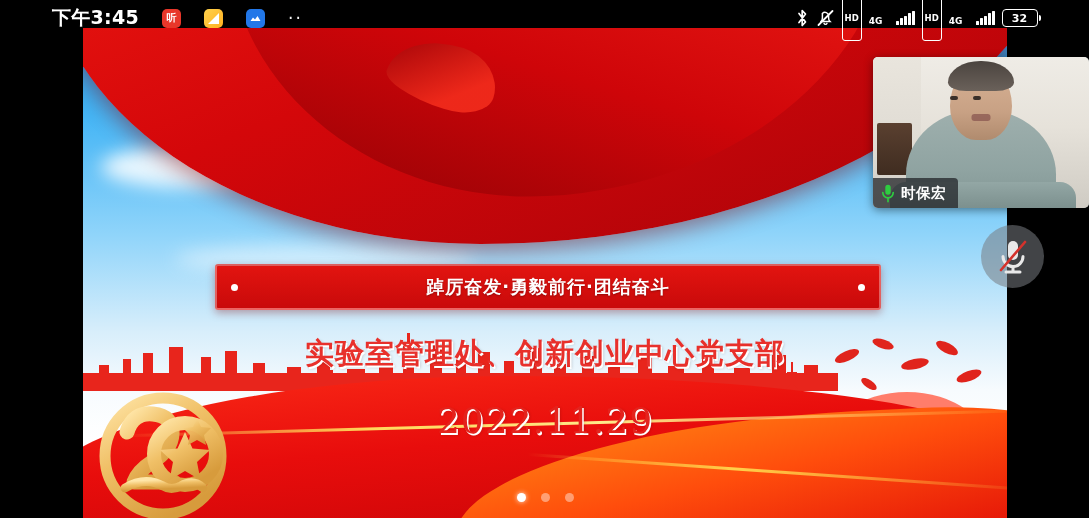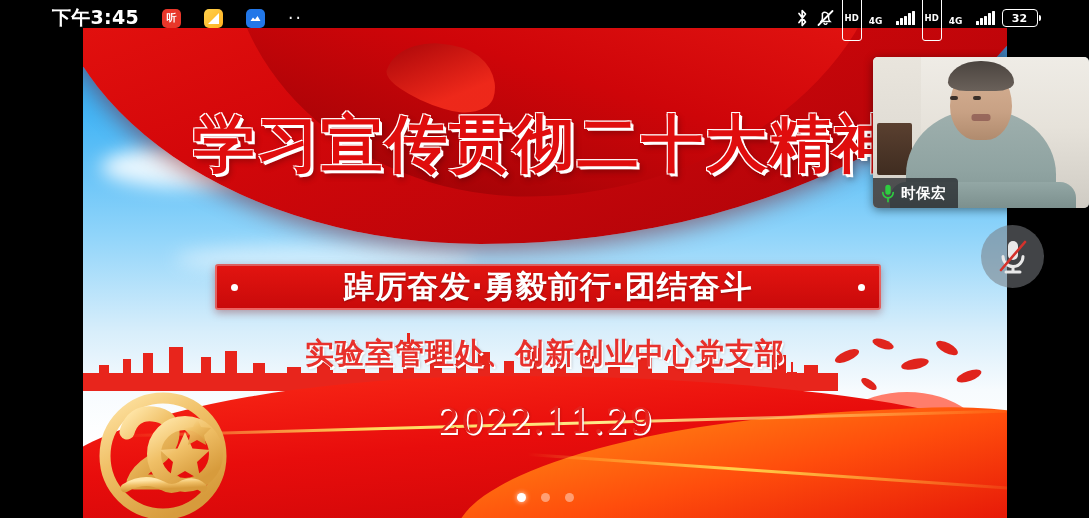--- a/index.html
+++ b/index.html
@@ -97,21 +97,21 @@
     text-shadow:
       2px 2px 0 #fff,  3px 3px 0 #fff, -1px -1px 0 #fff, 1px -1px 0 #fff,
       -1px 1px 0 #fff, 4px 5px 6px rgba(0,0,0,.30);}
 
   .redbar{position:absolute;left:132px;top:236px;width:666px;height:46px;
     background:linear-gradient(180deg,#e21410 0%,#c90a0a 100%);
     border:2px solid rgba(255,255,255,.35);border-radius:3px;
     box-shadow:0 3px 8px rgba(130,0,0,.35);display:flex;align-items:center;
     justify-content:space-between;padding:0 14px;box-sizing:border-box;}
   .bdot{width:7px;height:7px;border-radius:50%;background:#fff;flex:0 0 auto;}
-  .bartext{flex:1;text-align:center;color:#fff;font-size:31px;font-weight:700;
+  .bartext{flex:1;text-align:center;color:#fff;font-size:18px;font-weight:700;
     letter-spacing:1px;white-space:nowrap;
     text-shadow:0 1px 2px rgba(0,0,0,.3);}
 
   .subtitle{position:absolute;left:0;top:306px;width:100%;text-align:center;
     font-size:29px;font-weight:700;color:#e8302b;letter-spacing:1px;white-space:nowrap;
     text-shadow:1.5px 1.5px 0 #fff, 2px 2px 3px rgba(0,0,0,.18);}
 
   .datetext{position:absolute;left:0;top:372px;width:100%;text-align:center;
     font-size:36px;font-weight:400;color:#e4231d;letter-spacing:1px;
     font-family:"DejaVu Serif","Liberation Serif",serif;
@@ -311,21 +311,20 @@
         </linearGradient>
       </defs>
       <circle cx="70" cy="72" r="58" fill="none" stroke="url(#gold)" stroke-width="11"></circle>
       <path d="M34 48 q6 -20 26 -18 q20 2 19 20 q-1 16 -20 28 q-14 9 -18 20 h40" fill="none" stroke="url(#gold)" stroke-width="15" stroke-linecap="round" stroke-linejoin="round"></path>
       <circle cx="92" cy="70" r="31" fill="none" stroke="url(#gold)" stroke-width="14"></circle>
       <path d="M92 48 l7.5 16.5 L117 66 l-13 12 3.5 18 -15.5 -9 -15.5 9 3.5 -18 -13 -12 17.5 -1.5 z" fill="url(#gold)"></path>
       <path d="M104 34 l4 9 10 1 -7 7 2 10 -9 -5 -9 5 2 -10 -7 -7 10 -1 z" fill="url(#gold)" opacity=".95"></path>
       <path d="M32 104 q20 -12 38 -2 q8 5 18 0 q12 -7 22 2" fill="none" stroke="url(#gold)" stroke-width="9" stroke-linecap="round"></path>
     </svg>
 
-    <div class="title">学习宣传贯彻二十大精神</div>
 
     <div class="redbar">
       <span class="bdot"></span>
       <span class="bartext">踔厉奋发·勇毅前行·团结奋斗</span>
       <span class="bdot"></span>
     </div>
 
     <div class="subtitle">实验室管理处、创新创业中心党支部</div>
     <div class="datetext">2022.11.29</div>
 

